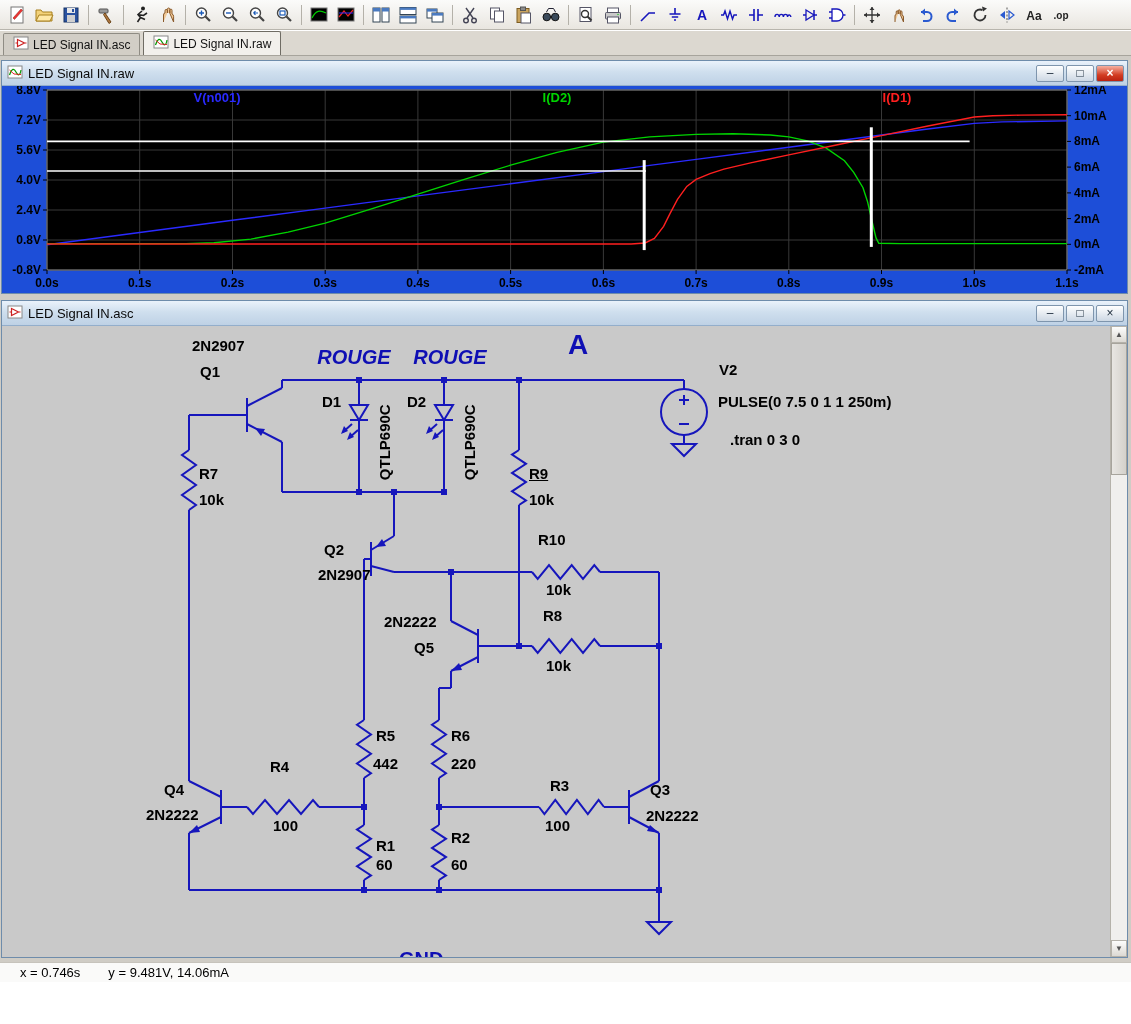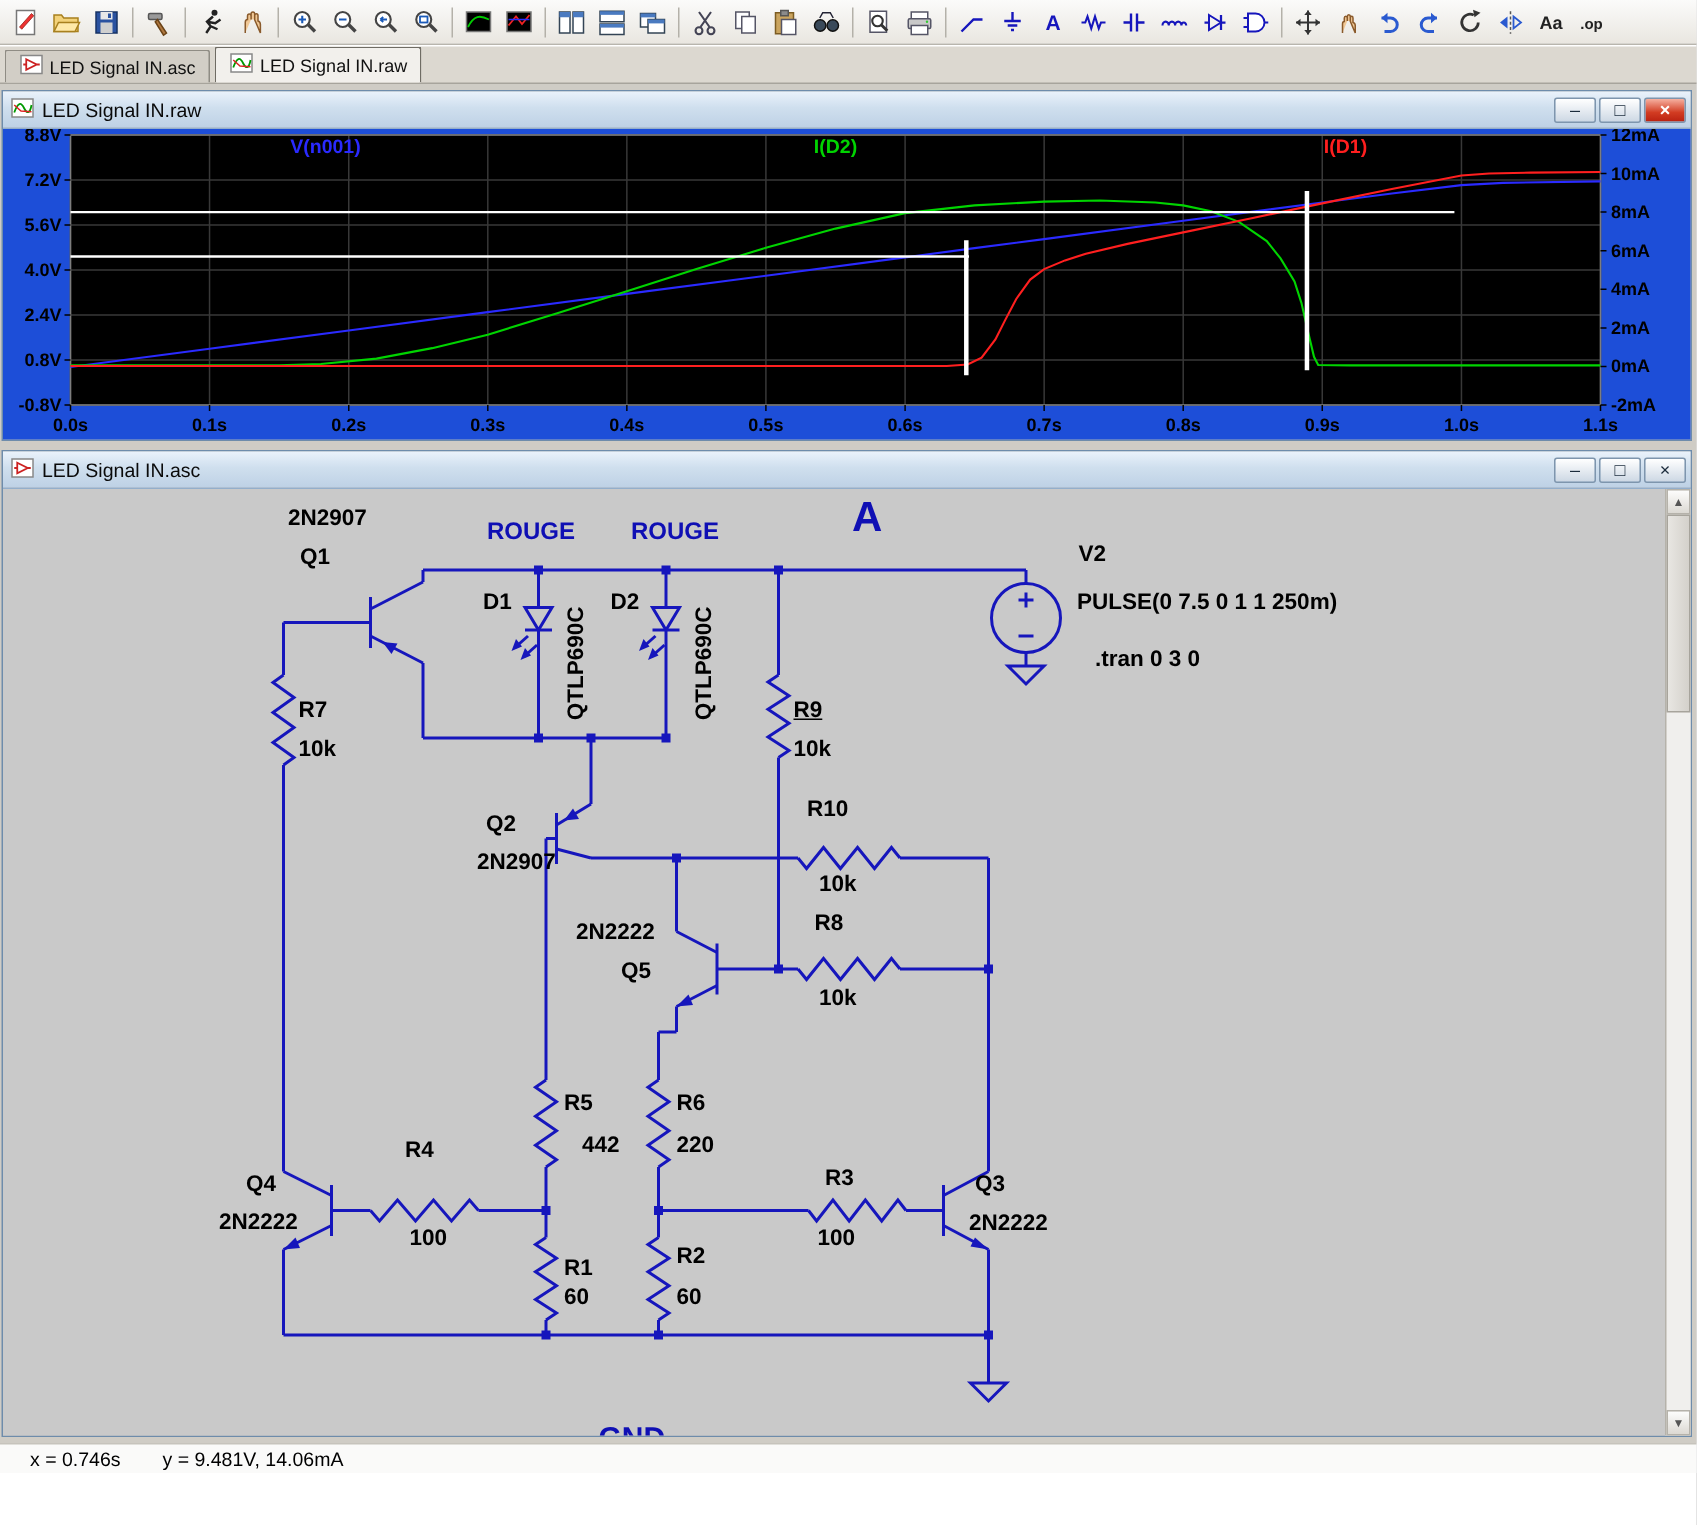--- a/index.html
+++ b/index.html
@@ -46,21 +46,21 @@
     background:linear-gradient(#ffffff,#cdd8e4); color:#1c2c3c;
   }
   .wbtn.close { background:linear-gradient(#f6b0a0,#d23c22 60%,#bb2211); color:#fff; font-weight:bold; }
   .raw-client { position:relative; width:1125px; height:207px; background:#1d4ed8; }
   .asc-client { position:relative; width:1125px; height:631px; background:#c9c9c9; display:flex; }
   .schematic { position:relative; width:1108px; height:631px; overflow:hidden; }
   .schematic svg { position:absolute; left:0; top:0; }
   
   .slabel { position:absolute; white-space:pre; font-weight:bold; color:#000; font-size:15px; line-height:1.1; }
   .net { color:var(--netblue,#0f0fb4); }
-  .s16 { font-size:16px; } .s18 { font-size:20px;margin-top:48px; } .s28 { font-size:28px; }
+  .s16 { font-size:20px;font-style:italic; } .s18 { font-size:20px;margin-top:48px; } .s28 { font-size:28px; }
   .ctr { text-align:center; }
   .rot { transform:rotate(-90deg); }
   
   .vscroll { width:17px; height:631px; background:#f0efed; border-left:1px solid #b5b2aa; display:flex; flex-direction:column; }
   .sbtn { height:17px; display:flex; align-items:center; justify-content:center; font-size:8px; color:#555;
           background:linear-gradient(#fdfdfc,#dcd9d3); border:1px solid #b5b2aa; }
   .sthumb { height:132px; background:linear-gradient(90deg,#e8e6e2,#d4d1cb); border:1px solid #a7a49c; }
   .strack { flex:1; }
   
   .statusbar {
@@ -655,21 +655,21 @@
         <div class="slabel " style="left:527px;top:166px;">10k</div>
         <div class="slabel " style="left:536px;top:206px;">R10</div>
         <div class="slabel " style="left:544px;top:256px;">10k</div>
         <div class="slabel " style="left:541px;top:282px;">R8</div>
         <div class="slabel " style="left:544px;top:332px;">10k</div>
         <div class="slabel " style="left:322px;top:216px;">Q2</div>
         <div class="slabel " style="left:316px;top:241px;">2N2907</div>
         <div class="slabel " style="left:382px;top:288px;">2N2222</div>
         <div class="slabel " style="left:412px;top:314px;text-align:right;">Q5</div>
         <div class="slabel " style="left:374px;top:402px;">R5</div>
-        <div class="slabel " style="left:386px;top:430px;">442</div>
+        <div class="slabel " style="left:371px;top:430px;">442</div>
         <div class="slabel " style="left:449px;top:402px;">R6</div>
         <div class="slabel " style="left:449px;top:430px;">220</div>
         <div class="slabel " style="left:374px;top:512px;">R1</div>
         <div class="slabel " style="left:374px;top:531px;">60</div>
         <div class="slabel " style="left:449px;top:504px;">R2</div>
         <div class="slabel " style="left:449px;top:531px;">60</div>
         <div class="slabel " style="left:268px;top:433px;">R4</div>
         <div class="slabel " style="left:271px;top:492px;">100</div>
         <div class="slabel " style="left:548px;top:452px;">R3</div>
         <div class="slabel " style="left:543px;top:492px;">100</div>

